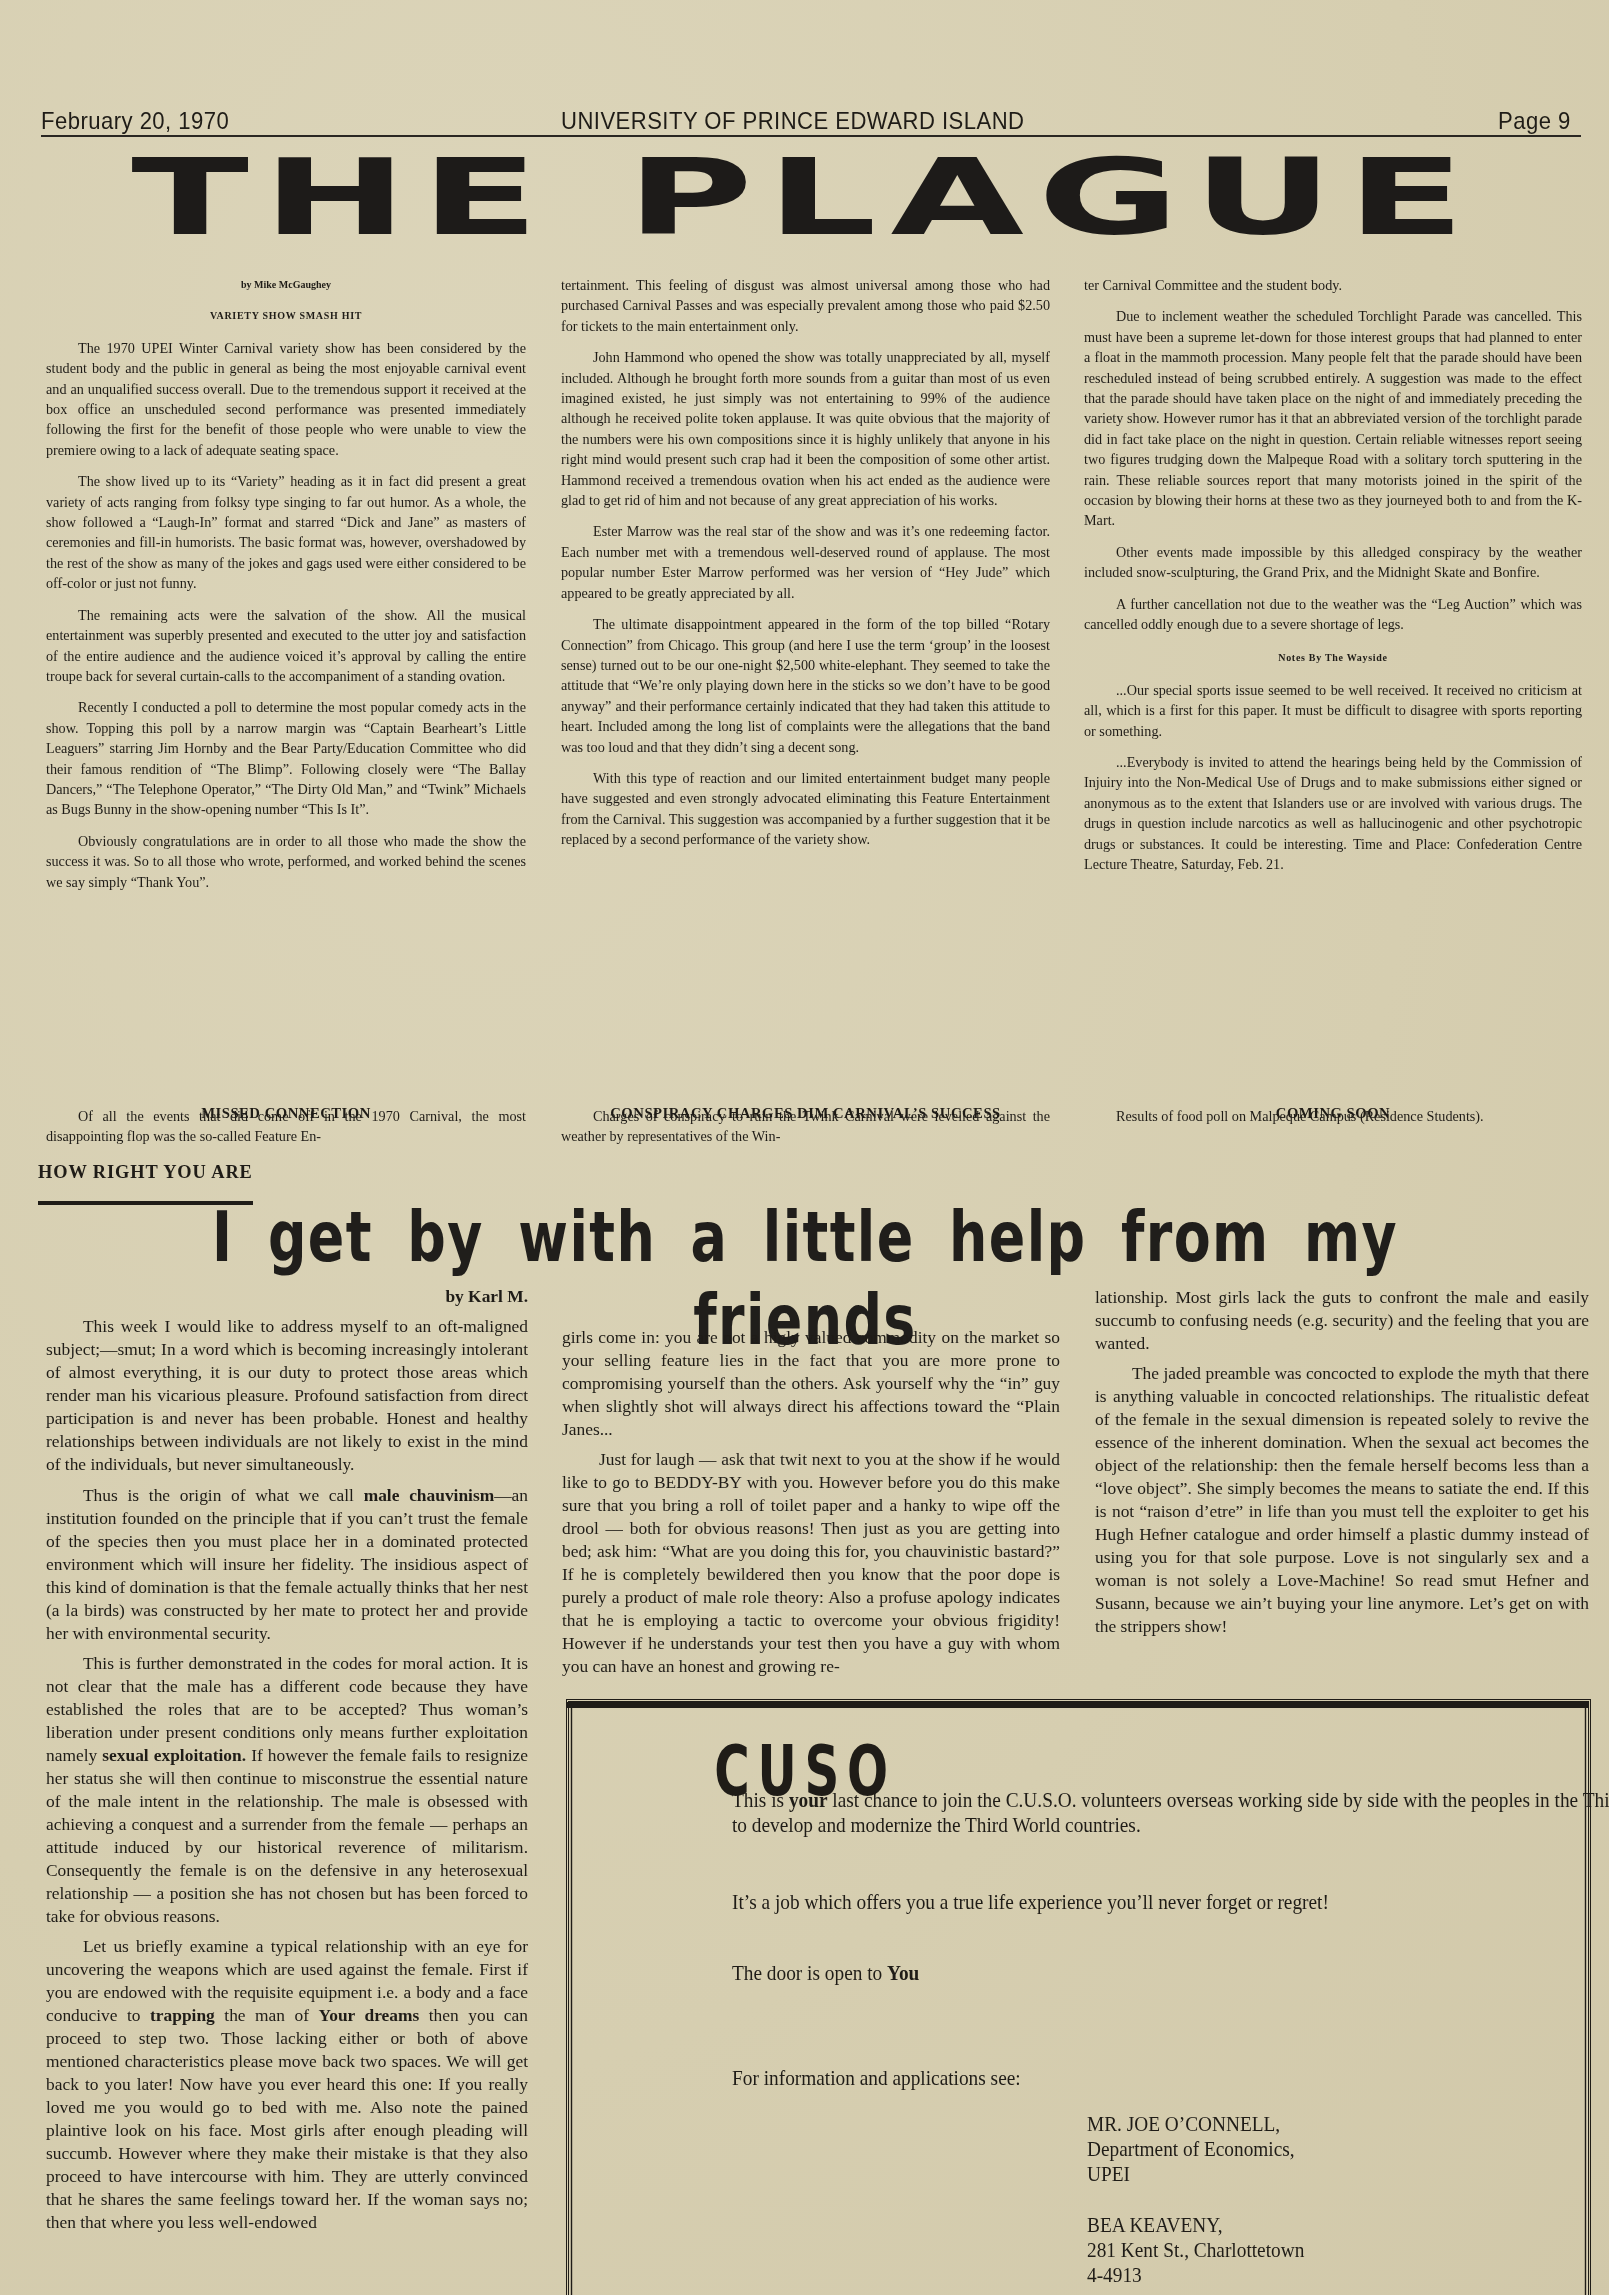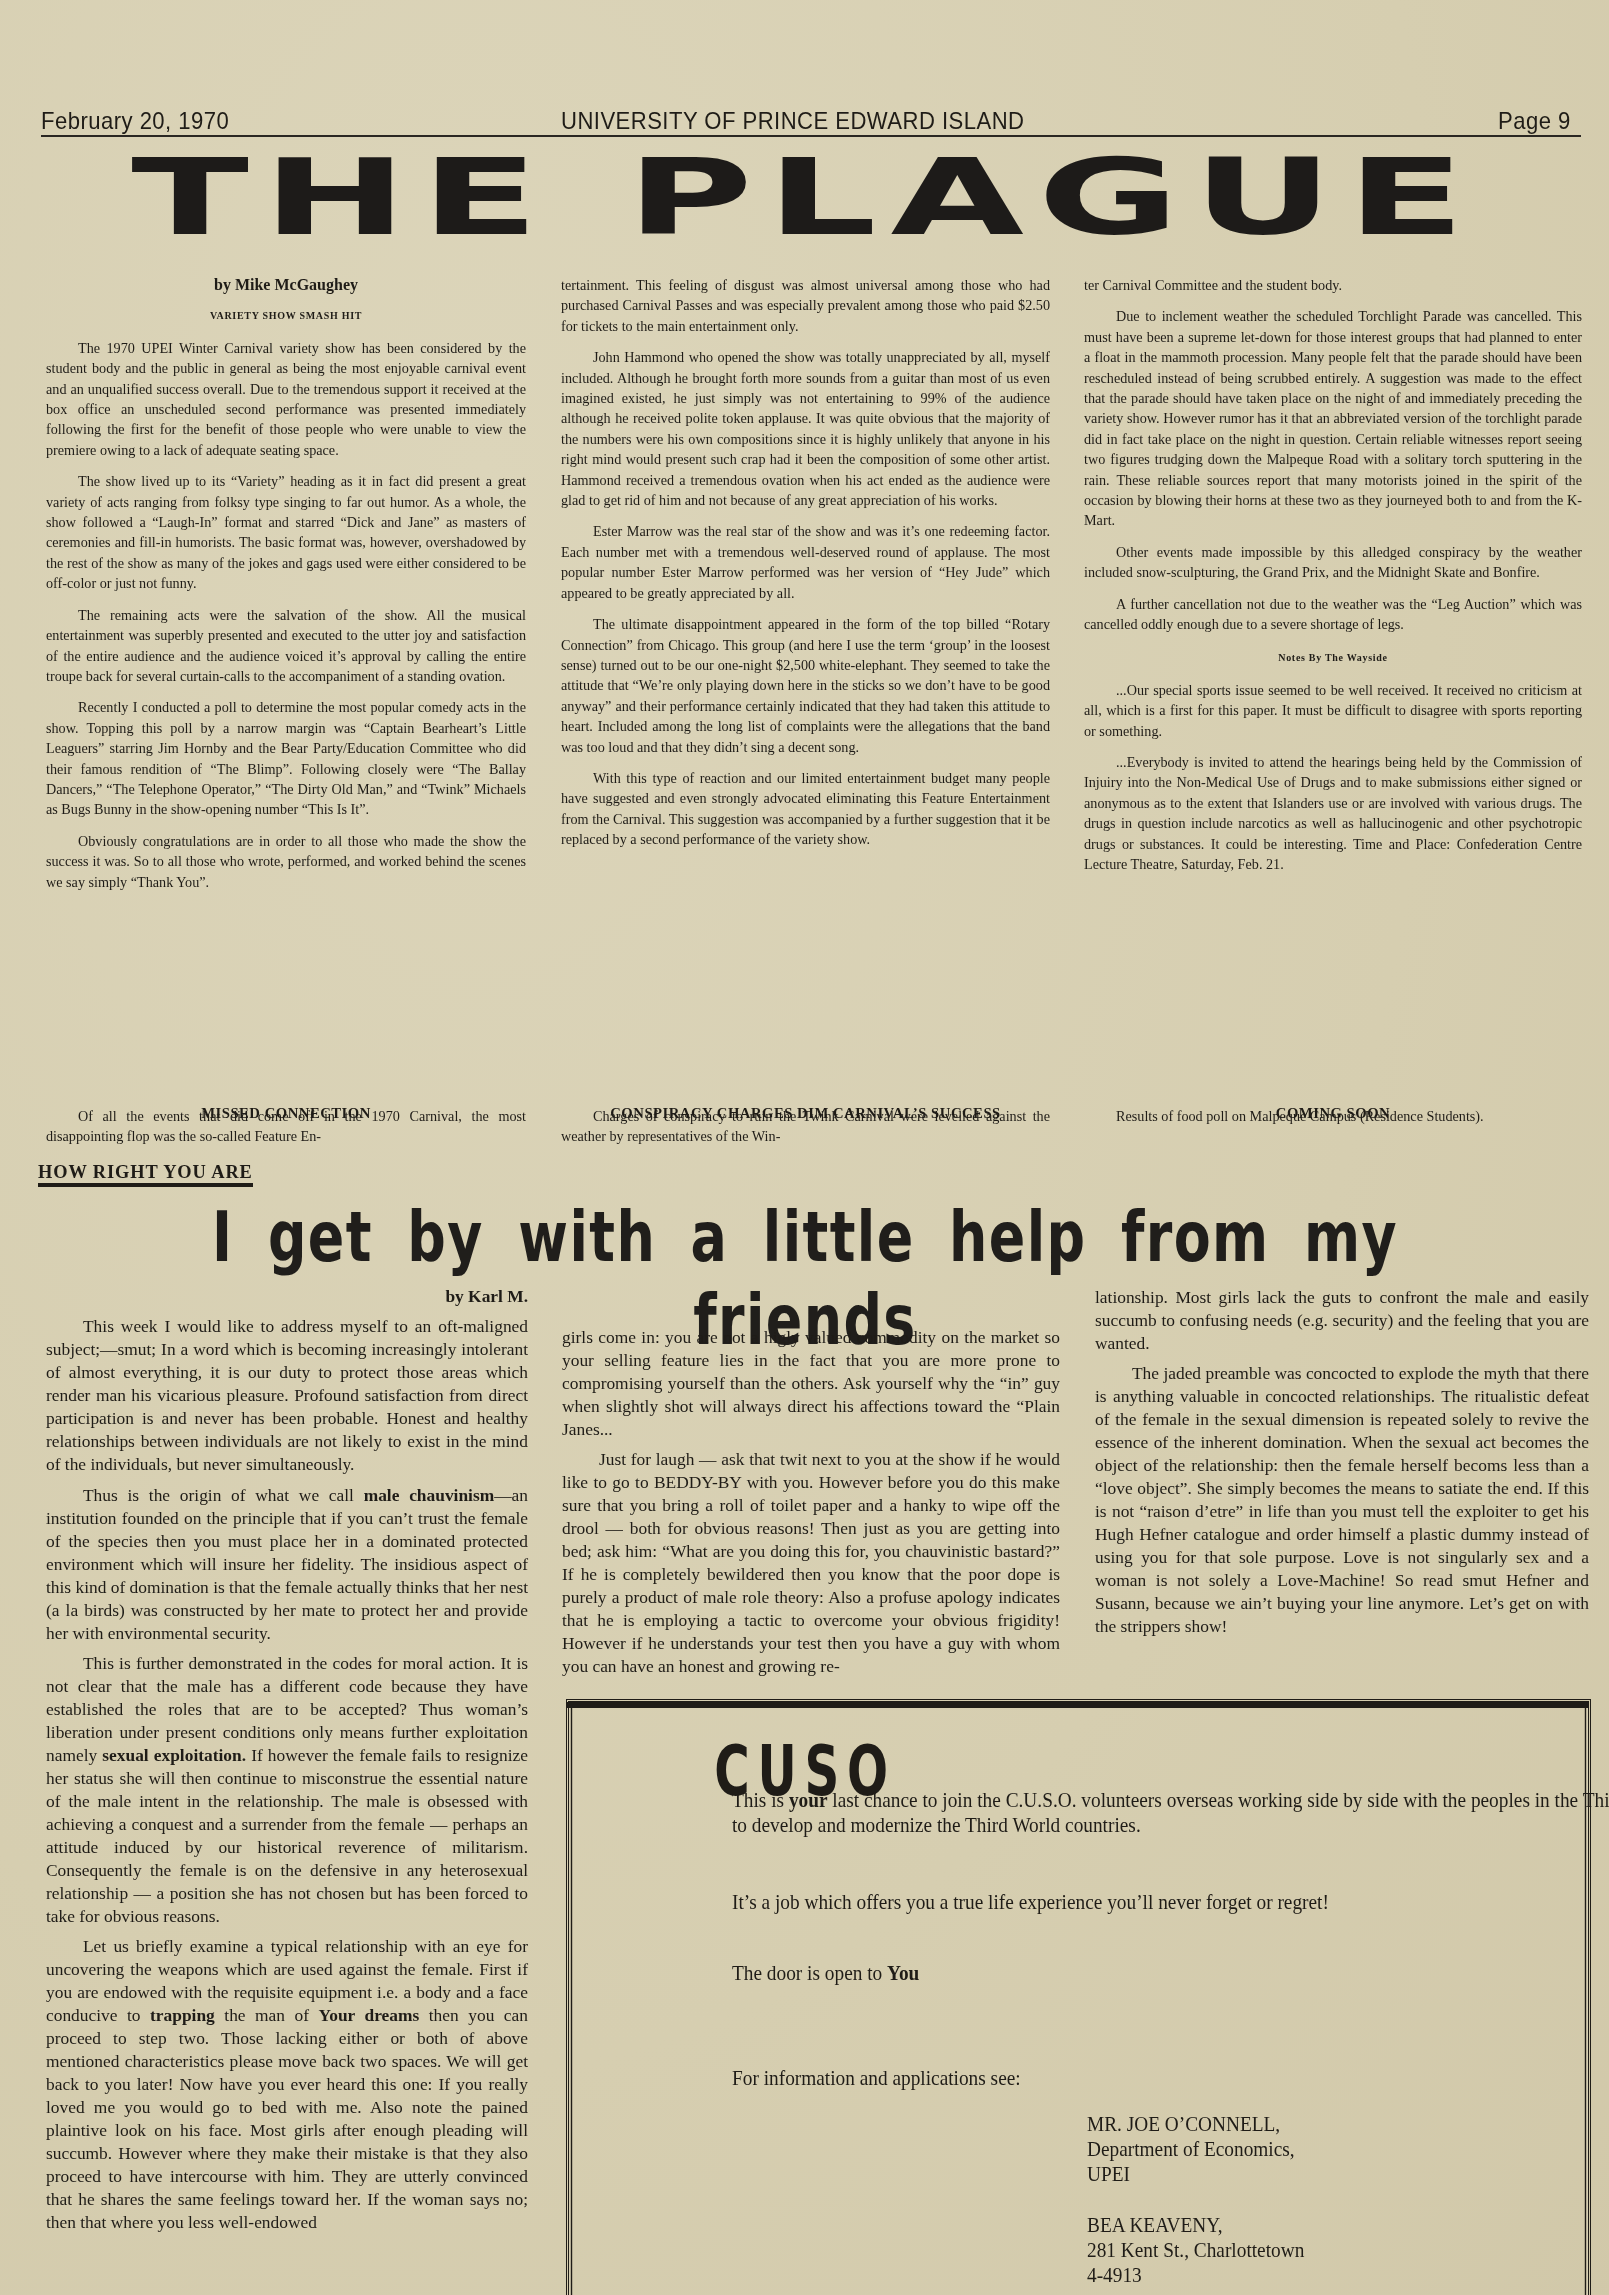--- a/index.html
+++ b/index.html
@@ -16,24 +16,24 @@
   .header-rule { left:41px; width:1540px; top:135px; height:1.8px; background:#2a2722; }
   .title {
     left:0; width:1610px; top:138px; text-align:center;
     font-family:"DejaVu Sans","Liberation Sans",sans-serif; font-weight:900;
     font-size:115px; line-height:129px; letter-spacing:9.2px; color:#1d1b19;
     transform:scaleX(1.5) scaleY(0.92); transform-origin:center top;
   }
   .col { font-size:14.2px; line-height:20.4px; text-align:justify; hyphens:auto; }
   .col p { margin:0 0 11px 0; text-indent:32px; }
   .col p.noind { text-indent:0; }
-  .byline { text-align:center; font-weight:bold; font-size:16px; margin:0 0 9.2px 0; text-indent:0 !important; }
+  .byline { text-align:center; font-weight:bold; font-size:10px; margin:0 0 9.2px 0; text-indent:0 !important; }
   .subhead { text-align:center; font-weight:bold; font-size:10px; letter-spacing:0.7px; margin:0 0 10px 0; text-indent:0 !important; }
   .subhead2 { text-align:center; font-weight:bold; font-size:14.7px; letter-spacing:0.5px;margin-top:32px; }
-  .kicker { font-family:"Liberation Serif",serif; font-weight:bold; font-size:18.4px; letter-spacing:0.9px; border-bottom:4.1px solid #1f1c17; padding-bottom:0; }
+  .kicker { font-family:"Liberation Serif",serif; font-weight:bold; font-size:18.4px; letter-spacing:0.9px; border-bottom:4.1px solid #1f1c17; padding-bottom:18px; }
   .headline2 {
     left:0; width:1610px; top:1196px; text-align:center;
     font-family:"DejaVu Sans","Liberation Sans",sans-serif; font-weight:bold;
     font-size:69px; line-height:83px; word-spacing:18.4px; color:#201e1b;
     transform:scaleX(0.78); transform-origin:center top; letter-spacing:1.8px;
   }
   .col2 { font-size:17.4px; line-height:23px; text-align:justify; }
   .col2 p { margin:0 0 7.3px 0; text-indent:37px; }
   .col2 p.noind { text-indent:0; }
   .ad-box {

